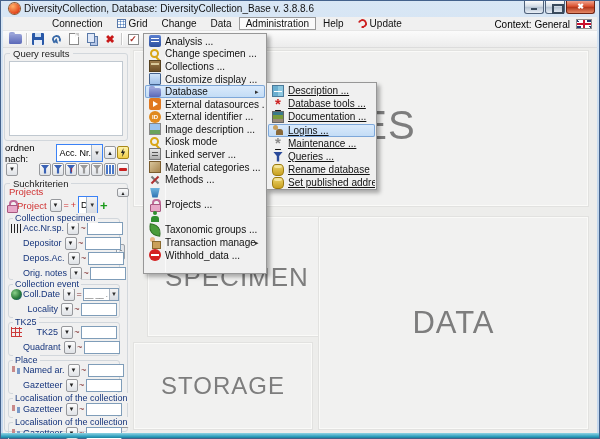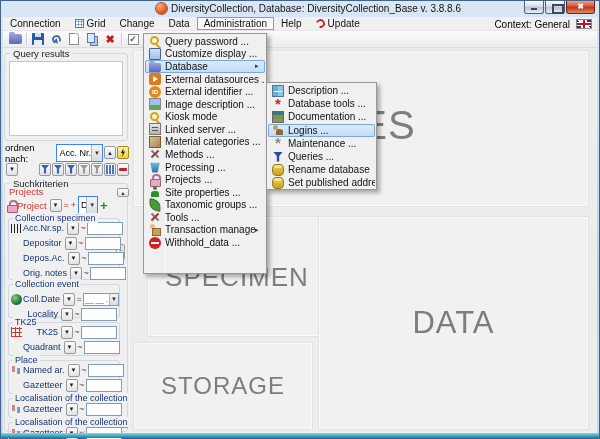--- a/index.html
+++ b/index.html
@@ -1,35 +1,35 @@
 <!DOCTYPE html>
 <html><head>
 <meta charset="utf-8">
 <style>
   * { margin:0; padding:0; box-sizing:border-box; }
   html,body { width:600px; height:439px; font-family:"Liberation Sans", sans-serif; }
   .window { position:relative; width:600px; height:439px; background:linear-gradient(#d9e7f5,#bcd2ea 60%,#c5d8ee); box-shadow:inset 0 0 0 1px #44628c; overflow:hidden; }
 
   
-  .titlebar { position:absolute; left:0; top:0; right:0; height:17px; display:flex; align-items:center; padding-left:17px; font-size:10px; color:#111;justify-content:center; }
+  .titlebar { position:absolute; left:0; top:0; right:0; height:17px; display:flex; align-items:center; padding-left:9px; font-size:10px; color:#111; }
   .appicon { width:11px; height:11px; border-radius:50%; background:radial-gradient(circle at 35% 30%,#ffb168,#e2471d 70%,#9c2808); box-shadow:0 0 0 1px #8a5a30; margin-right:4px; flex:none; }
   .title-text { white-space:nowrap; }
   .winbtns { position:absolute; right:5px; top:1px; display:flex; }
   .wbtn { height:13px; border:1px solid #4f617a; border-top:none; border-radius:0 0 3px 3px; background:linear-gradient(#fdfdfd,#d3dce6 45%,#b3c1d1 50%,#e9eff6); margin-left:1px; position:relative; }
   .wbtn.min { width:20px; } .wbtn.max { width:20px; }
   .wbtn.min::after { content:""; position:absolute; left:6px; right:6px; bottom:3px; height:2px; background:#3a4a5c; }
   .wbtn.max::after { content:""; position:absolute; left:6px; top:3px; width:8px; height:6px; border:2px solid #3a4a5c; }
   .wbtn.close { width:29px; background:linear-gradient(#f0a18c,#d9502f 45%,#b13318 50%,#e58a67); border-color:#6e2414; color:#fff; font-size:8px; font-weight:bold; text-align:center; line-height:12px; }
 
   
   .client { position:absolute; left:3px; top:17px; right:3px; bottom:6px; background:#f0f0f0; }
   .bottom-strip { position:absolute; left:1px; right:1px; bottom:1px; height:5px; background:linear-gradient(#8fd4e4,#2f9ebc 70%,#1d7e9a); }
 
   
-  .menubar { position:relative; height:14px; display:flex; align-items:stretch; font-size:10px; background:#f0f0f0; border-bottom:1px solid #e6e6e6; }
+  .menubar { position:relative; height:14px; display:flex; align-items:stretch; font-size:10px; background:#f0f0f0; border-bottom:1px solid #e6e6e6;padding-left:42px; }
   .mb-item { display:flex; align-items:center; padding:0 7px; color:#111; }
   .mb-item.open { background:#fafafa; box-shadow:inset 0 0 0 1px #9a9a9a; }
   .mb-grid-icon { width:9px; height:9px; margin-right:3px; border:1px solid #5878a8; background:
       repeating-linear-gradient(0deg,#fff 0 2px,#9ab8dd 2px 3px),
       repeating-linear-gradient(90deg,#fff 0 2px,#9ab8dd 2px 3px); background-blend-mode:multiply; }
   .mb-update-icon { width:9px; height:9px; margin-right:3px; border:2px solid #cc2020; border-left-color:transparent; border-radius:50%; transform:rotate(-30deg); }
   .mb-right { position:absolute; right:5px; top:0; height:14px; display:flex; align-items:center; font-size:10px; }
   .flag { width:16px; height:10px; margin-left:6px; border:1px solid #8a8a8a; background:
       linear-gradient(0deg, transparent 36%, #c8102e 36% 64%, transparent 64%),
       linear-gradient(90deg, transparent 40%, #c8102e 40% 60%, transparent 60%),
@@ -138,21 +138,21 @@
   .wm-specimen { font-size:26px; }
   .wm-data { font-size:31px; }
   .wm-storage { font-size:24px; }
 
   
   .popup { position:absolute; background:#f0f0f0; border:1px solid #979797; box-shadow:3px 3px 4px rgba(0,0,0,.3); z-index:50; }
   .menu-popup { left:143px; top:33px; width:124px; height:241px; padding:1px 0; }
   .submenu-popup { left:266px; top:82px; width:111px; height:108px; padding:1px 0; }
   .popup::before { content:""; position:absolute; left:21px; top:1px; bottom:1px; width:1px; background:#e2e3e3; box-shadow:-1px 0 0 #fafafa inset; }
   .mitem { position:relative; height:12.58px; display:flex; align-items:center; margin:0 1px; font-size:10px; color:#111; }
-  .submenu-popup .mitem { height:13.2px; }
+  .submenu-popup .mitem { height:13.2px;text-decoration:underline; }
   .mitem .micon { width:20px; flex:none; display:flex; justify-content:center; align-items:center; }
   .mitem .mlabel { flex:1; white-space:nowrap; overflow:hidden; }
   .mitem .marrow { width:10px; font-size:7px; color:#333; flex:none; }
   .mitem.hl { background:linear-gradient(#dcebfc,#c1dbf5); box-shadow:inset 0 0 0 1px #7da7d9; border-radius:2px; }
 
   
   .ic { width:12px; height:12px; position:relative; flex:none; display:inline-block; }
   .i-an { background:linear-gradient(#5a7fd0,#2c4f9e); border-radius:2px; }
   .i-an::after { content:""; position:absolute; left:2px; right:2px; top:3px; height:1px; background:#fff; box-shadow:0 3px 0 #fff; }
   .i-key { }
@@ -374,21 +374,21 @@
               <span class="ricon"></span>
               <span class="rlabel">Orig. notes</span>
               <span class="sbtn">▼</span>
               <span class="rop">~</span>
               <input class="sinput" style="">
             </div>
           </div>
 
           <div class="fgroup" style="top:100px;height:34px;">
             <span class="glabel2">Collection event</span>
-            <div class="srow" style="margin-top:7px">
+            <div class="srow" style="margin-top:2px">
               <span class="ricon">
                   <span class="i-globe"></span>
                 </span>
               <span class="rlabel">Coll.Date</span>
               <span class="sbtn">▼</span>
               <span class="rop">=</span>
               <span class="datebox">
                 <span class="dtext">__ __ .</span>
                 <span class="cbtn">▼</span>
               </span>
@@ -483,23 +483,35 @@
         <div class="panel p-data">
           <span class="wm wm-center wm-data">DATA</span>
         </div>
       </div>
     </div>
   </div>
 
   <div class="popup menu-popup">
     <div class="mitem">
         <span class="micon">
+          <span class="ic i-an"></span>
+        </span>
+        <span class="mlabel">Analysis ...</span>
+      </div>
+    <div class="mitem">
+        <span class="micon">
           <span class="ic i-key"></span>
         </span>
-        <span class="mlabel">Query password ...</span>
+        <span class="mlabel">Change specimen ...</span>
+      </div>
+    <div class="mitem">
+        <span class="micon">
+          <span class="ic i-col"></span>
+        </span>
+        <span class="mlabel">Collections ...</span>
       </div>
     <div class="mitem">
         <span class="micon">
           <span class="ic i-disp"></span>
         </span>
         <span class="mlabel">Customize display ...</span>
       </div>
     <div class="mitem hl">
         <span class="micon">
           <span class="ic i-fold"></span>
@@ -546,45 +558,37 @@
     <div class="mitem">
         <span class="micon">
           <span class="ic i-tools"></span>
         </span>
         <span class="mlabel">Methods ...</span>
       </div>
     <div class="mitem">
         <span class="micon">
           <span class="ic i-buck"></span>
         </span>
-        <span class="mlabel">Processing ...</span>
       </div>
     <div class="mitem">
         <span class="micon">
           <span class="i-lockpink"></span>
         </span>
         <span class="mlabel">Projects ...</span>
       </div>
     <div class="mitem">
         <span class="micon">
           <span class="ic i-pers"></span>
         </span>
-        <span class="mlabel">Site properties ...</span>
       </div>
     <div class="mitem">
         <span class="micon">
           <span class="ic i-leaf"></span>
         </span>
         <span class="mlabel">Taxonomic groups ...</span>
-      </div>
-    <div class="mitem">
-        <span class="micon">
-          <span class="ic i-tools"></span>
-        </span>
-        <span class="mlabel">Tools ...</span>
       </div>
     <div class="mitem">
         <span class="micon">
           <span class="ic i-tran"></span>
         </span>
         <span class="mlabel">Transaction management</span>
         <span class="marrow">▸</span>
       </div>
     <div class="mitem">
         <span class="micon">

